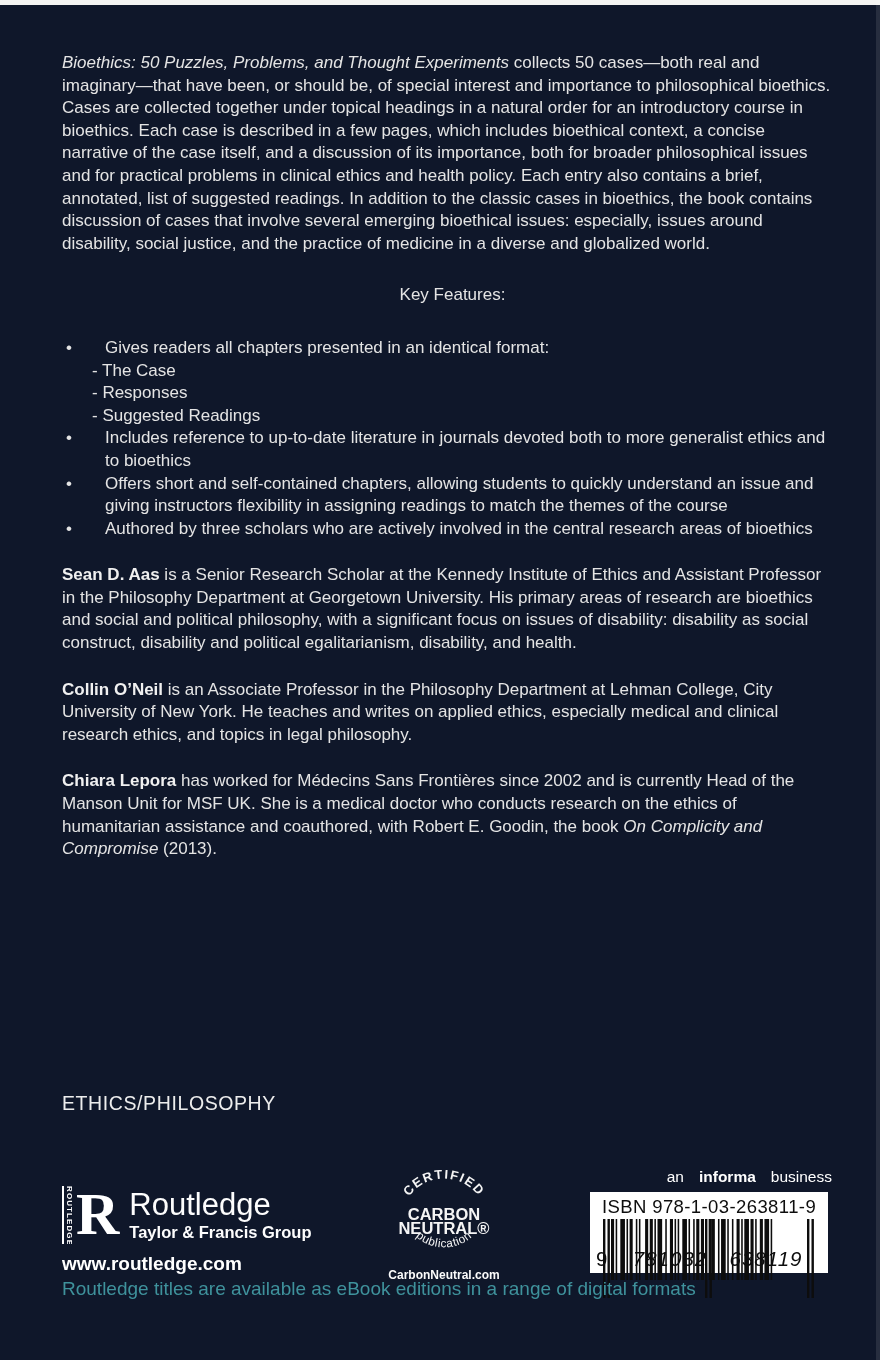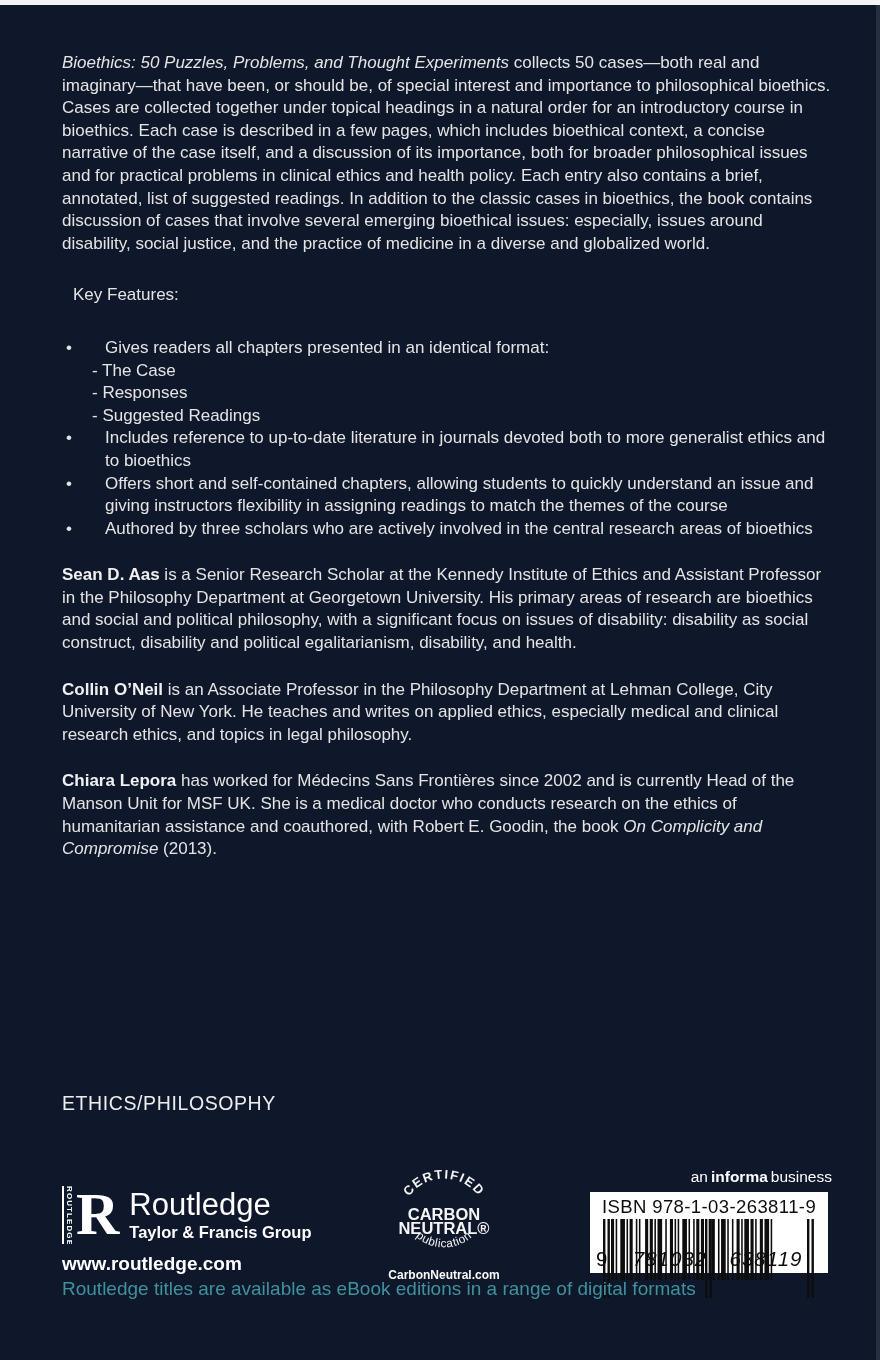--- a/index.html
+++ b/index.html
@@ -10,21 +10,21 @@
     overflow:hidden;
     font-family:"Liberation Sans", sans-serif;
     color:#e4e4e4;
   }
   .top-edge{position:absolute;top:0;left:0;width:100%;height:5px;background:#f4f4f2;}
   .right-edge{position:absolute;top:0;right:0;width:4px;height:100%;background:rgba(255,255,255,0.10);}
 
   .content{position:absolute;top:52px;left:62px;width:770px;font-size:17px;line-height:22.6px;}
   .desc{margin:0;}
   .desc em{font-style:italic;}
-  .kf-heading{margin:29px 0 0 11px;}
+  .kf-heading{margin:29px 0 0 11px;text-align:center;}
   .features{list-style:none;margin:30px 0 0 0;padding:0;}
   .features li{position:relative;padding-left:43px;margin:0;}
   .features li::before{content:"\2022";position:absolute;left:4px;top:0;color:#e4e4e4;}
   .features .sub{margin-left:-13px;}
   .author{margin:24px 0 0 0;}
   .author b{font-weight:bold;color:#f0f0f0;}
   .author em{font-style:italic;}
 
   .category{position:absolute;top:1092px;left:62px;font-size:19.5px;letter-spacing:0.6px;color:#ededed;margin:0;}
 
@@ -49,21 +49,21 @@
   .logo-name{font-size:31px;line-height:32px;color:#fdfdfd;}
   .logo-group{font-size:16.5px;font-weight:bold;color:#fdfdfd;margin-top:2px;}
   .website{font-size:19px;font-weight:bold;color:#ffffff;margin-top:9px;}
 
   
   .stamp{position:absolute;left:388px;top:10px;width:112px;text-align:center;}
   .stamp svg{display:block;margin:0 auto;}
   .stamp-url{font-size:12px;font-weight:bold;color:#fbfbfb;margin-top:2px;}
 
   
-  .informa{position:absolute;right:48px;top:8px;display:flex;gap:3px;font-size:15.5px;color:#ffffff;}
+  .informa{position:absolute;right:48px;top:8px;display:flex;gap:15px;font-size:15.5px;color:#ffffff;}
   .informa b{font-weight:bold;}
   .barcode-box{
     position:absolute;left:590px;top:32px;width:238px;height:81px;
     background:#ffffff;color:#0d0d0d;
   }
   .isbn-label{font-size:18.5px;text-align:center;margin-top:4px;letter-spacing:0.4px;}
   .barcode-box svg{position:absolute;left:0;top:27px;}
   .isbn-digits{
     position:absolute;bottom:2px;left:0;width:100%;
     display:flex;align-items:flex-end;

